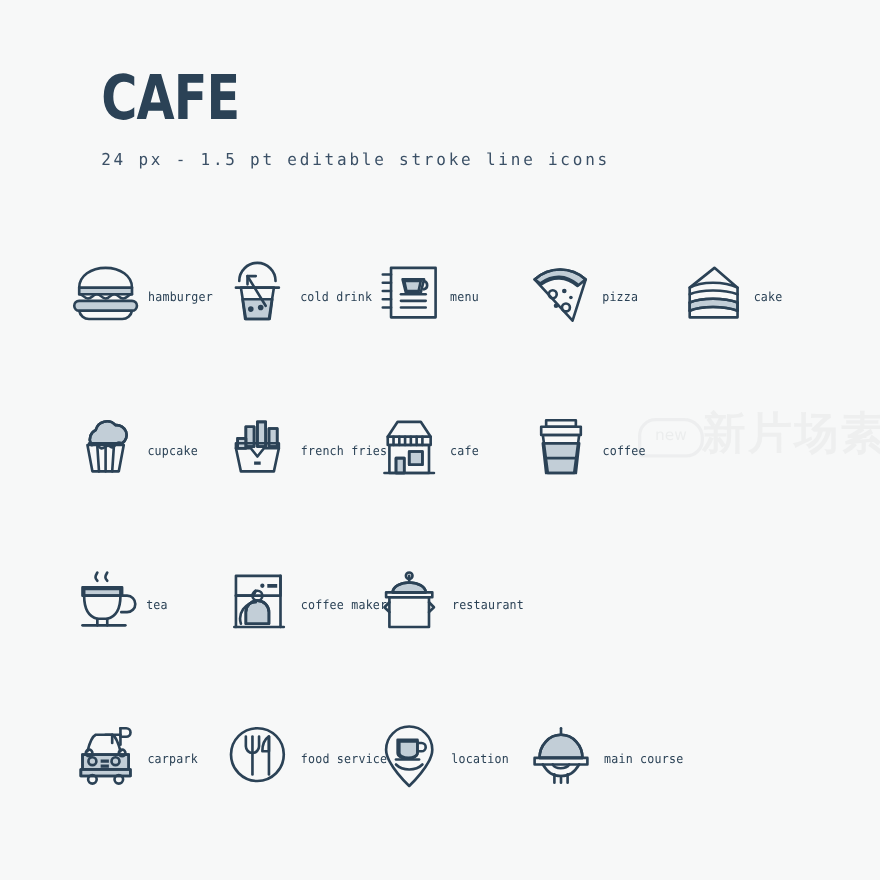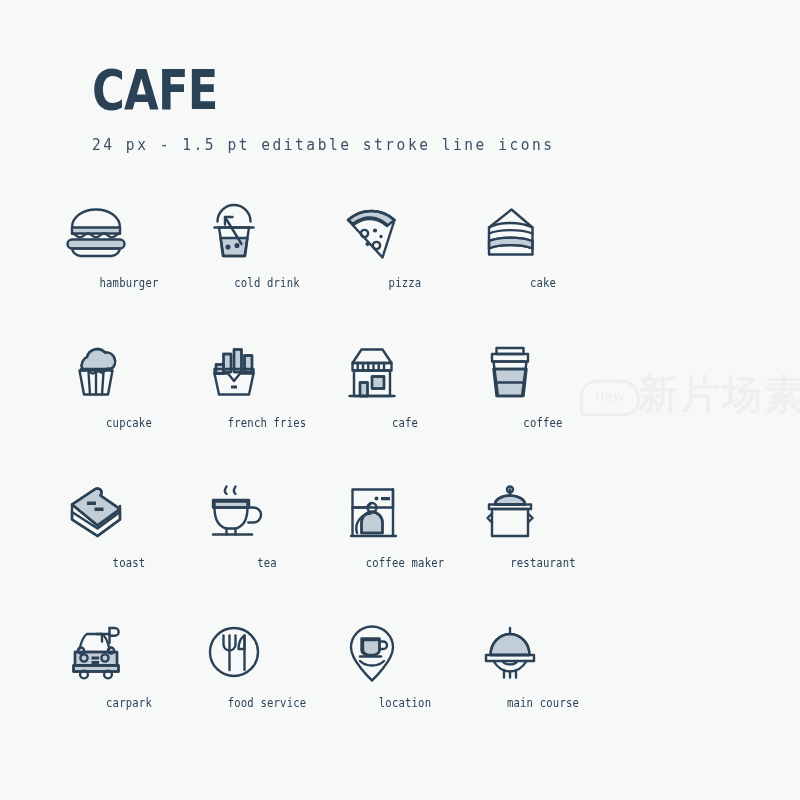--- a/index.html
+++ b/index.html
@@ -100,21 +100,22 @@
     width: 690px;
     z-index: 2;
   }
   .row {
     display: flex;
     height: 140px;
   }
   .cell {
     width: 138px;
     display: flex;
-    flex-direction: column;
+    flex-direction: row;
+    align-items: center;
     justify-content: flex-start;
   }
   .icon-box {
     width: 72px;
     height: 72px;
     display: flex;
     align-items: center;
     justify-content: center;
   }
   .icon-box svg {
@@ -186,20 +187,34 @@
             <path class="ic fillnone" d="M11 21h26"></path>
             <path class="ic fillnone" d="M18 14l11 18"></path>
             <path class="ic fillnone" d="M18 14h5M18 14v5"></path>
             <circle class="solid" cx="20" cy="34" r="1.7"></circle>
             <circle class="solid" cx="26" cy="33" r="1.7"></circle>
           </svg>
         </div>
         <div class="label">cold drink</div>
       </div>
 
+      <div class="cell">
+        <div class="icon-box">
+          <svg viewBox="0 0 48 48">
+            <path class="ic fillnone" d="M13 9h27v30H13z"></path>
+            <path class="ic fillnone" d="M8 13h5M8 18h5M8 23h5M8 28h5M8 33h5"></path>
+            <path class="ic fillsoft" d="M21 17h10l-1.3 6h-7.4z"></path>
+            <path class="ic fillnone" d="M20 16h13l-2 8h-9z"></path>
+            <path class="ic fillnone" d="M33 17a2.6 2.6 0 0 1 0 5"></path>
+            <path class="ic fillnone" d="M19 25h15"></path>
+            <path class="ic fillnone" d="M19 29h15M19 33h15" stroke-width="3"></path>
+          </svg>
+        </div>
+        <div class="label">menu</div>
+      </div>
 
       <div class="cell">
         <div class="icon-box">
           <svg viewBox="0 0 48 48">
             <path class="ic fillsoft" d="M8 16c9-8 22-8 31 0l-5 4c-7-6-15-6-22-1z"></path>
             <path class="ic fillnone" d="M8 16c9-8 22-8 31 0L31 41z"></path>
             <path class="ic fillnone" d="M12 18c7-5 15-5 22 1"></path>
             <circle class="ic fillnone" cx="19" cy="25" r="2.4"></circle>
             <circle class="ic fillnone" cx="27" cy="33" r="2.4"></circle>
             <circle class="solid" cx="26" cy="23" r="1.4"></circle>
@@ -284,33 +299,20 @@
             <path class="ic fillnone" d="M13.5 22h21M14.5 31h19"></path>
           </svg>
         </div>
         <div class="label">coffee</div>
       </div>
 
     </div>
 
     <div class="row">
 
-      <div class="cell">
-        <div class="icon-box">
-          <svg viewBox="0 0 48 48">
-            <path class="ic fillsoft" d="M8 19 23 9c3-2 6 1 4 4l13 9-15 11z"></path>
-            <path class="ic fillnone" d="M8 19 23 9c3-2 6 1 4 4l13 9-15 11z"></path>
-            <path class="ic fillnone" d="M8 19v5l17 11 15-11v-4"></path>
-            <path class="ic fillnone" d="M8 24v5l17 11 15-11v-5"></path>
-            <path class="ic fillnone" d="M8 29v5l17 11 15-11v-5" transform="translate(0,-5)"></path>
-            <path class="solid" d="M18 17h6v2.4h-6zM23 21h6v2.4h-6z"></path>
-          </svg>
-        </div>
-        <div class="label">toast</div>
-      </div>
 
       <div class="cell">
         <div class="icon-box">
           <svg viewBox="0 0 48 48">
             <path class="ic fillnone" d="M19 7c-1.5 2.5-1.5 3.5 0 5M25 7c-1.5 2.5-1.5 3.5 0 5" stroke-width="2.4"></path>
             <path class="ic fillsoft" d="M11 17h22v4H11z"></path>
             <path class="ic fillnone" d="M10 16h24v5H10z"></path>
             <path class="ic fillnone" d="M11 21c0 10 4 13 8 14h6c4-1 8-4 8-14"></path>
             <path class="ic fillnone" d="M34 21h3a5 5 0 0 1 0 10h-3.5"></path>
             <path class="ic fillnone" d="M19 35v4M25 35v4"></path>

